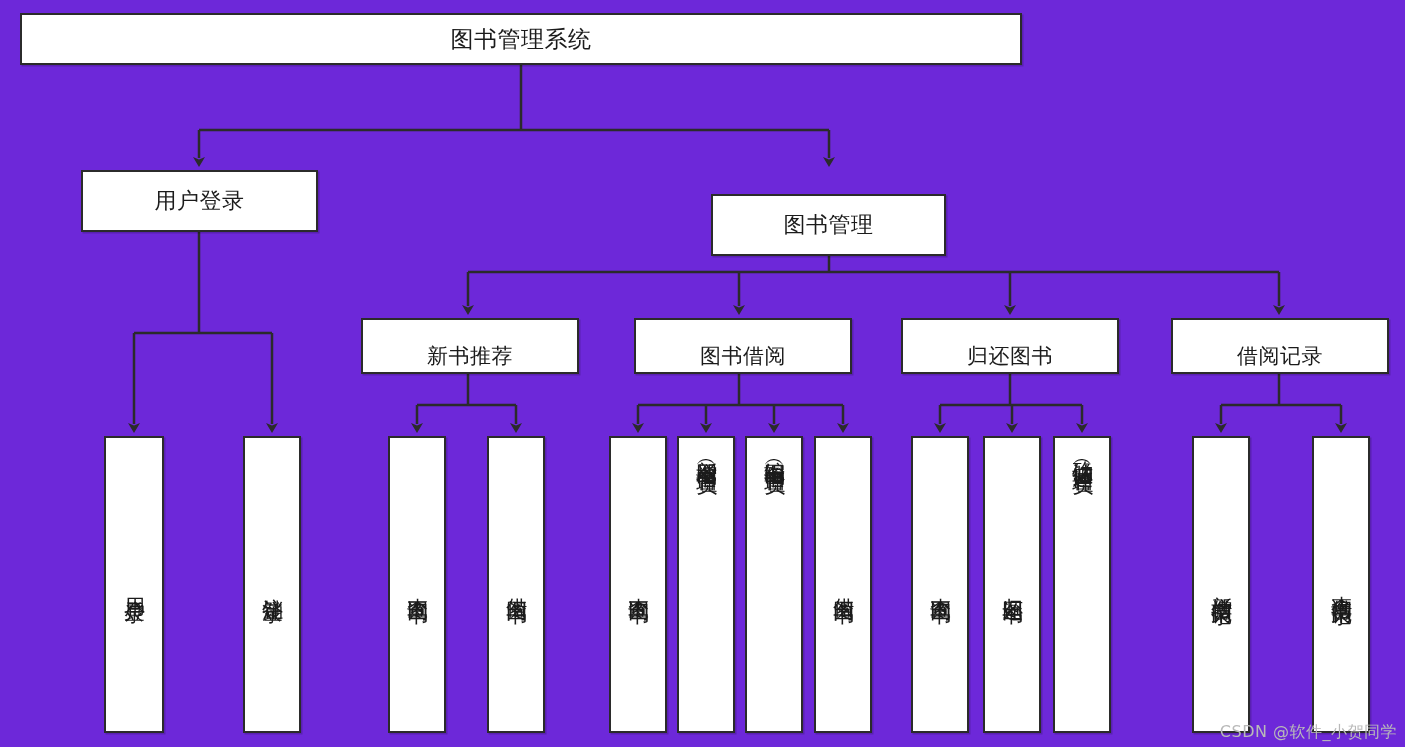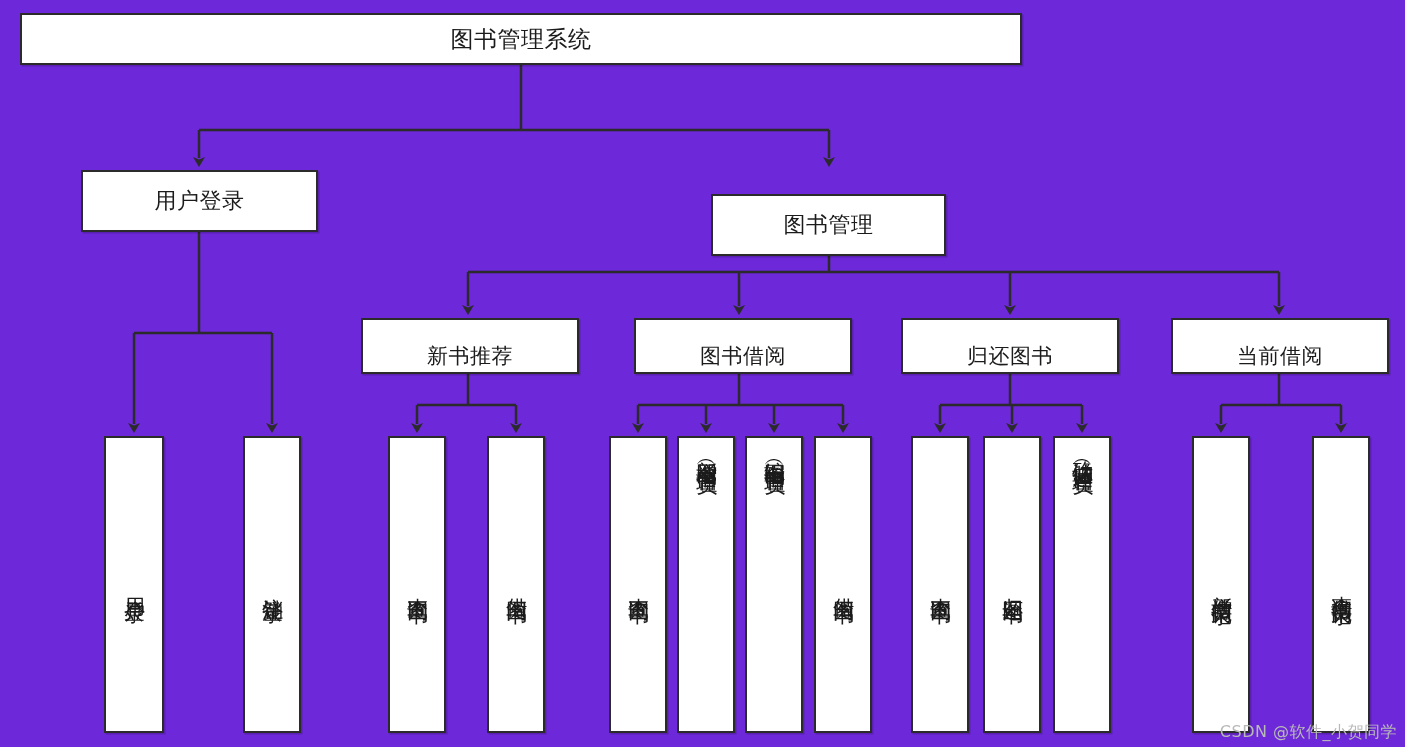--- a/index.html
+++ b/index.html
@@ -160,21 +160,21 @@
   <div class="node-box level2" style="left:361px; top:318px; width:218px; height:56px;">
     <span class="node-label">新书推荐</span>
   </div>
   <div class="node-box level2" style="left:634px; top:318px; width:218px; height:56px;">
     <span class="node-label">图书借阅</span>
   </div>
   <div class="node-box level2" style="left:901px; top:318px; width:218px; height:56px;">
     <span class="node-label">归还图书</span>
   </div>
   <div class="node-box level2" style="left:1171px; top:318px; width:218px; height:56px;">
-    <span class="node-label">当前借阅</span>
+    <span class="node-label">借阅记录</span>
   </div>
 
   <div class="leaf-box centered" style="left:104px; top:436px; width:60px; height:297px;">
     <span class="leaf-label">用户登录</span>
   </div>
   <div class="leaf-box centered" style="left:243px; top:436px; width:58px; height:297px;">
     <span class="leaf-label">注销登录</span>
   </div>
 
   <div class="leaf-box centered" style="left:388px; top:436px; width:58px; height:297px;">

